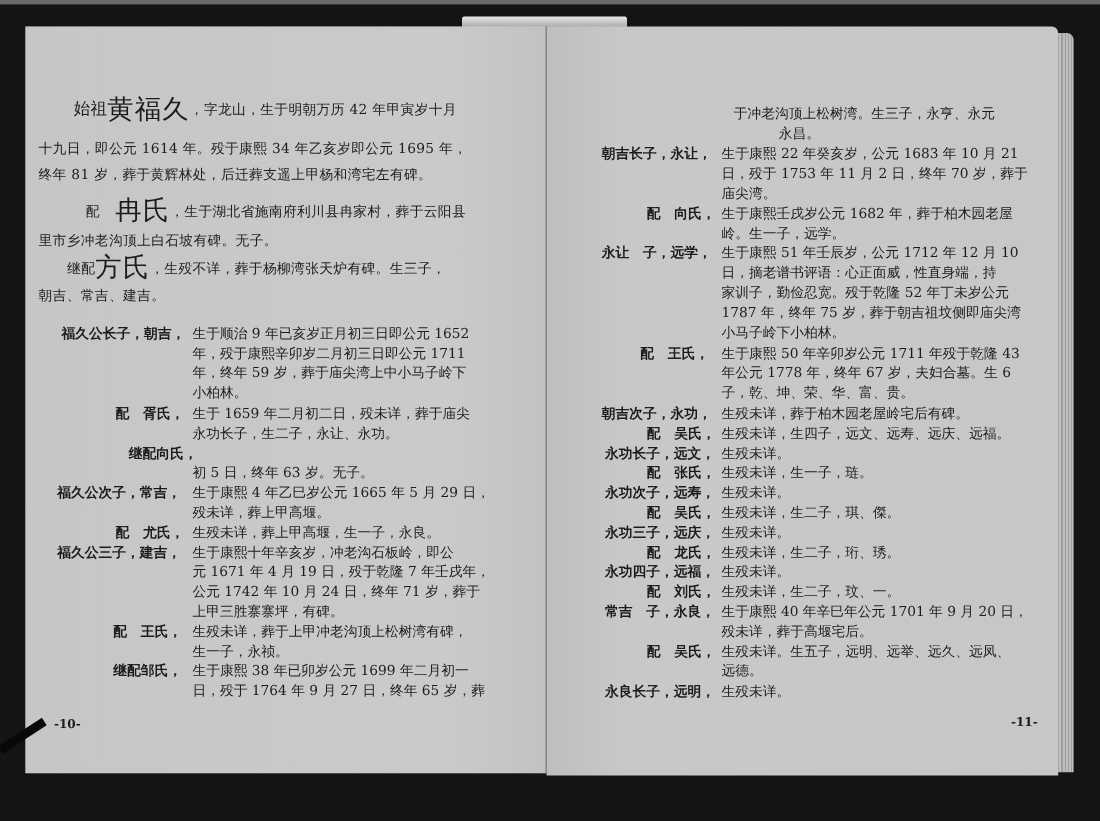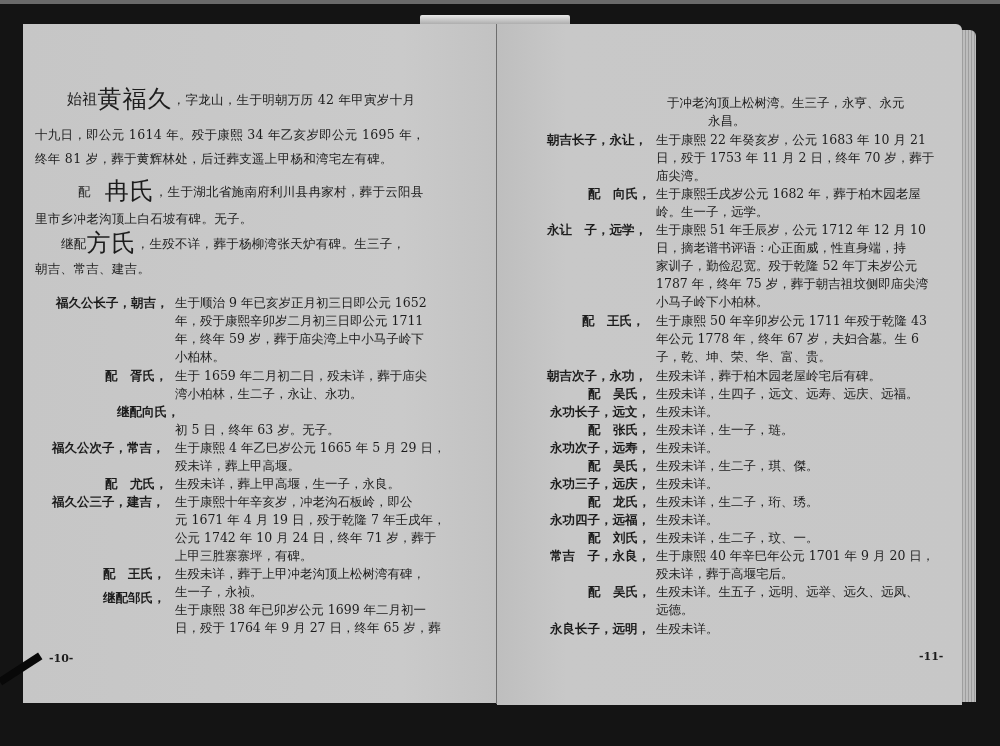--- a/index.html
+++ b/index.html
@@ -52,21 +52,21 @@
   <div class="line" style="left:12px;top:236px;">朝吉、常吉、建吉。</div>
 
   <div class="lbl" style="left:33px;top:270px;">福久公长子，朝吉，</div>
   <div class="body" style="left:152px;top:270px;">生于顺治 9 年已亥岁正月初三日即公元 1652</div>
   <div class="body" style="left:152px;top:288px;">年，殁于康熙辛卯岁二月初三日即公元 1711</div>
   <div class="body" style="left:152px;top:306px;">年，终年 59 岁，葬于庙尖湾上中小马子岭下</div>
   <div class="body" style="left:152px;top:324px;">小柏林。</div>
 
   <div class="lbl" style="left:82px;top:343px;">配　胥氏，</div>
   <div class="body" style="left:152px;top:343px;">生于 1659 年二月初二日，殁未详，葬于庙尖</div>
-  <div class="body" style="left:152px;top:361px;">湾小柏林，生二子，永让、永功。</div>
+  <div class="body" style="left:152px;top:361px;">永功长子，生二子，永让、永功。</div>
 
   <div class="lbl" style="left:94px;top:379px;">继配向氏，</div>
   <div class="body" style="left:152px;top:397px;">初 5 日，终年 63 岁。无子。</div>
 
   <div class="lbl" style="left:29px;top:415px;">福久公次子，常吉，</div>
   <div class="body" style="left:152px;top:415px;">生于康熙 4 年乙巳岁公元 1665 年 5 月 29 日，</div>
   <div class="body" style="left:152px;top:433px;">殁未详，葬上甲高堰。</div>
 
   <div class="lbl" style="left:82px;top:451px;">配　尤氏，</div>
   <div class="body" style="left:152px;top:451px;">生殁未详，葬上甲高堰，生一子，永良。</div>
@@ -74,21 +74,21 @@
   <div class="lbl" style="left:29px;top:469px;">福久公三子，建吉，</div>
   <div class="body" style="left:152px;top:469px;">生于康熙十年辛亥岁，冲老沟石板岭，即公</div>
   <div class="body" style="left:152px;top:487px;">元 1671 年 4 月 19 日，殁于乾隆 7 年壬戌年，</div>
   <div class="body" style="left:152px;top:505px;text-align:center;">公元 1742 年 10 月 24 日，终年 71 岁，葬于</div>
   <div class="body" style="left:152px;top:523px;">上甲三胜寨寨坪，有碑。</div>
 
   <div class="lbl" style="left:80px;top:541px;">配　王氏，</div>
   <div class="body" style="left:152px;top:541px;text-align:right;">生殁未详，葬于上甲冲老沟顶上松树湾有碑，</div>
   <div class="body" style="left:152px;top:559px;">生一子，永祯。</div>
 
-  <div class="lbl" style="left:80px;top:565px;">继配邹氏，</div>
+  <div class="lbl" style="left:80px;top:577px;">继配邹氏，</div>
   <div class="body" style="left:152px;top:577px;">生于康熙 38 年已卯岁公元 1699 年二月初一</div>
   <div class="body" style="left:152px;top:595px;">日，殁于 1764 年 9 月 27 日，终年 65 岁，葬</div>
 
   <div class="pgnum" style="left:26px;top:628px;">-10-</div>
 </div>
 
 <div class="gutter"></div>
 
 <div class="page right">
   <div class="body" style="left:170px;top:70px;">于冲老沟顶上松树湾。生三子，永亨、永元</div>

